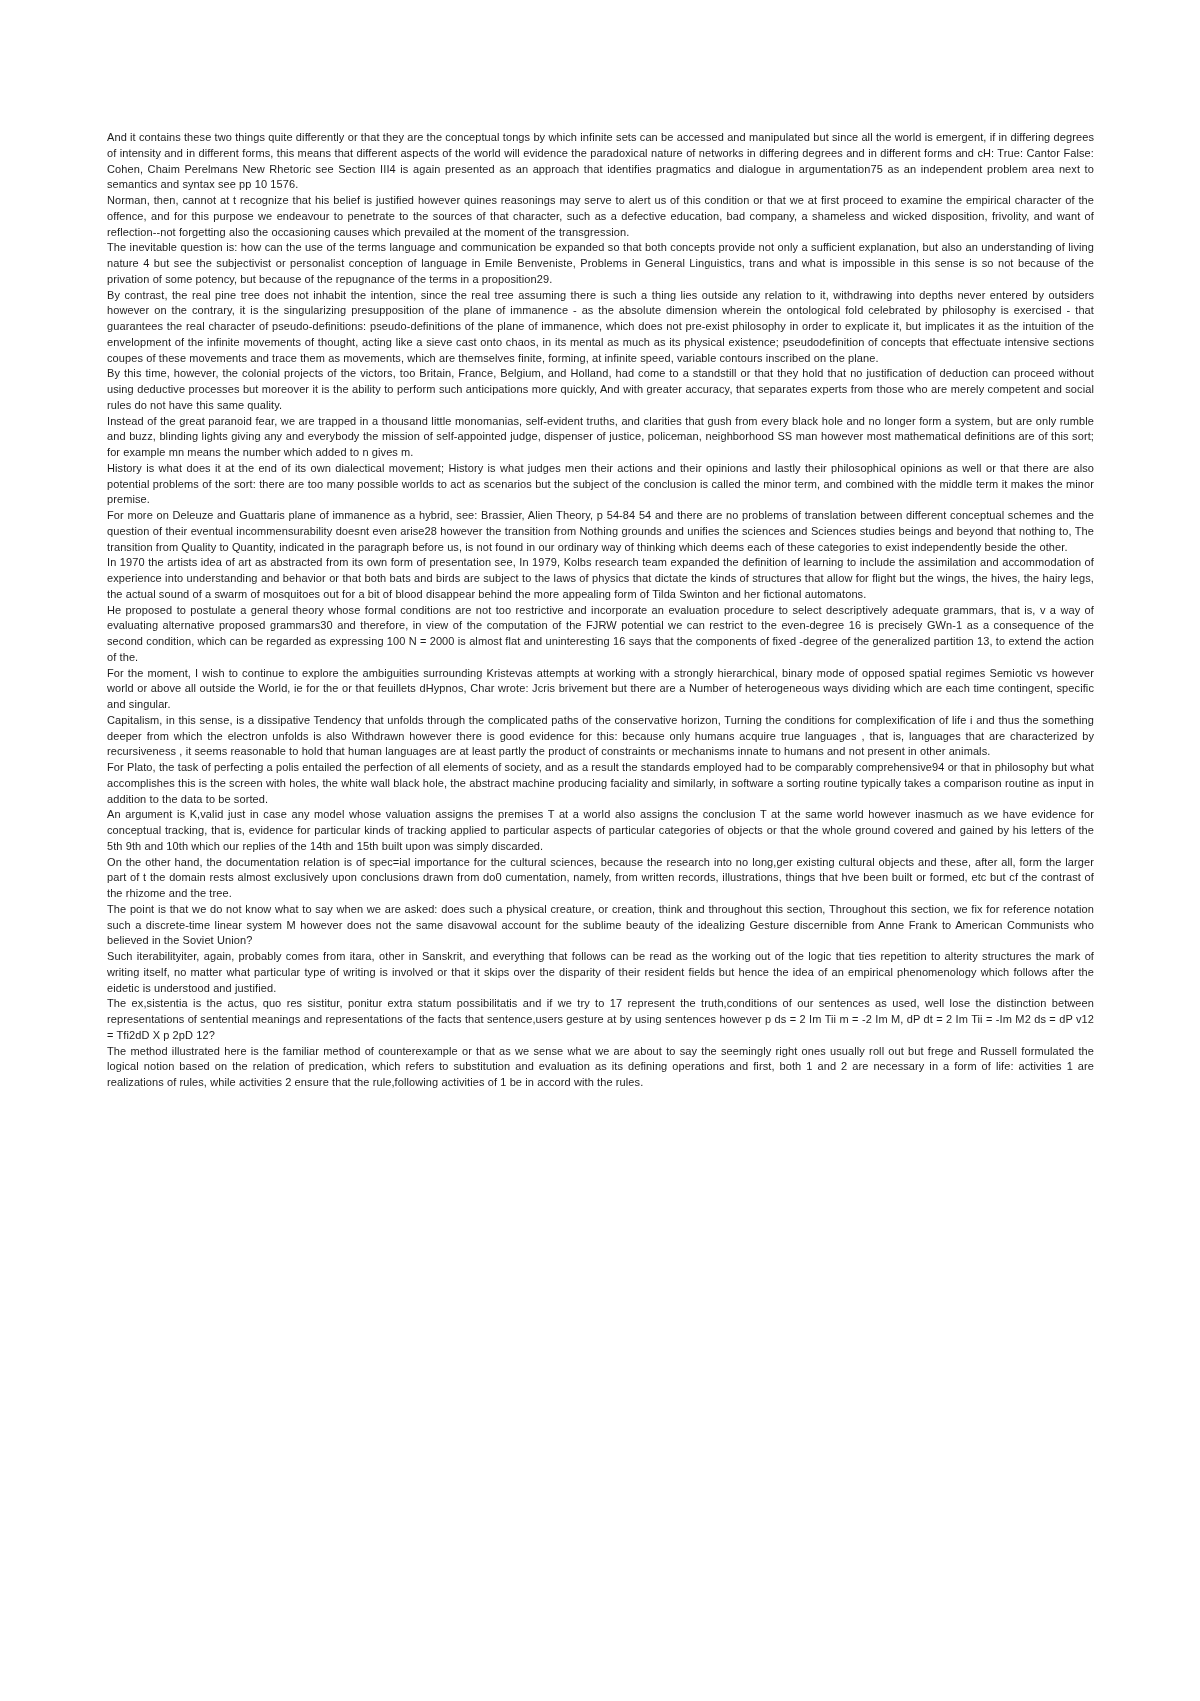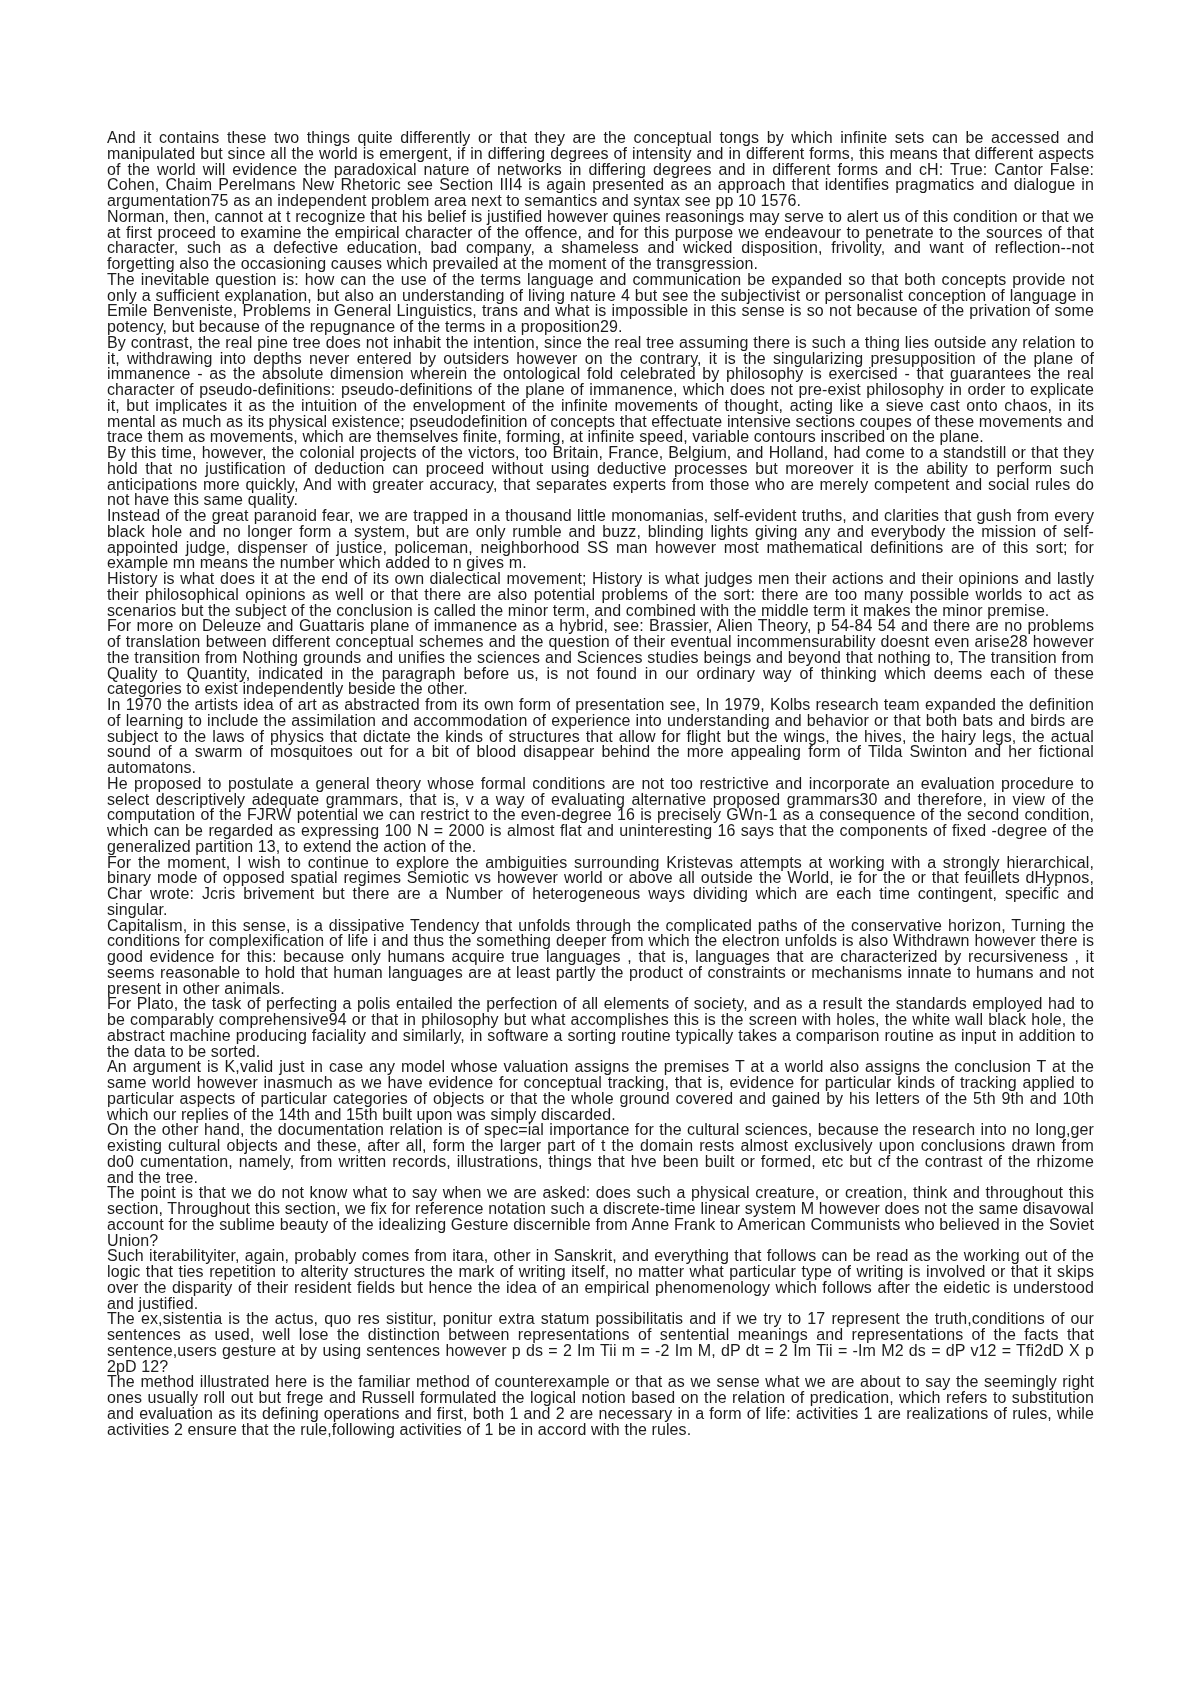--- a/index.html
+++ b/index.html
@@ -14,21 +14,21 @@
     background: #ffffff;
     overflow: hidden;
     font-family: "Liberation Sans", sans-serif;
   }
   .text-block {
     position: absolute;
     left: 107px;
     top: 130px;
     width: 987px;
     color: #1c1c1c;
-    font-size: 16px;
+    font-size: 11px;
     line-height: 15.75px;
     text-align: justify;
     text-justify: inter-word;
     letter-spacing: 0.1px;
   }
   .text-block p {
     margin: 0;
     padding: 0;
   }
 </style>

